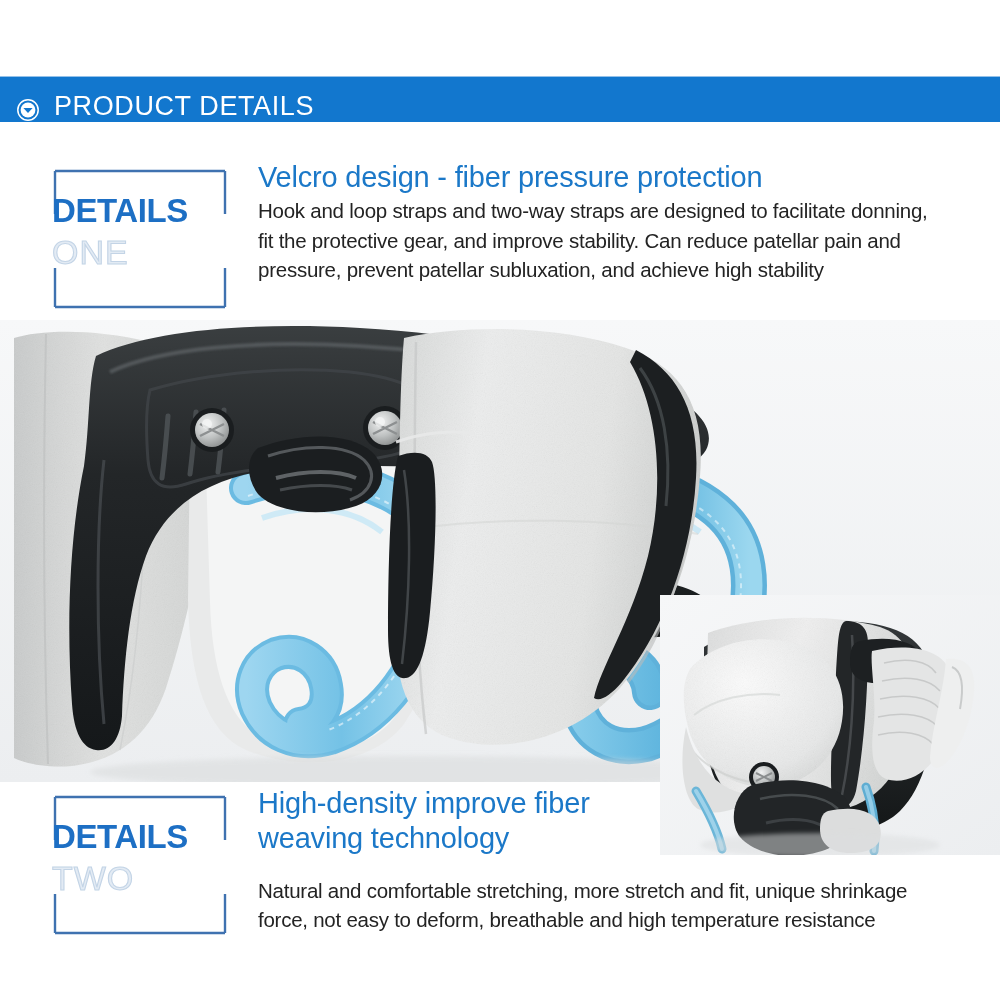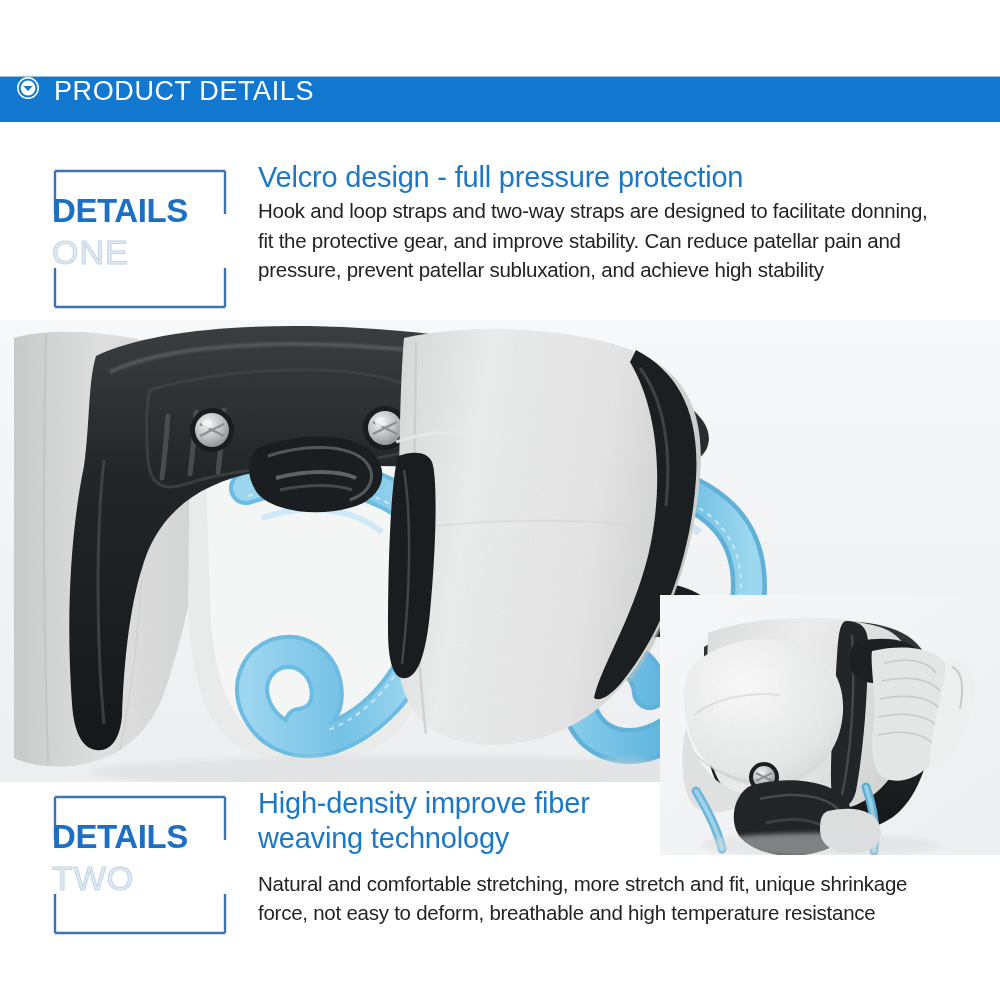--- a/index.html
+++ b/index.html
@@ -8,21 +8,21 @@
     background:#ffffff;
     font-family:"Liberation Sans", sans-serif;
     overflow:hidden;
   }
   .page { position:relative; width:1000px; height:1000px; background:#fff; }
 
   
   .banner {
     position:absolute; left:0; top:76px; width:1000px; height:46px;
     background:#1277ce;
-    display:flex; align-items:flex-start;
+    display:flex; align-items:flex-end;
     box-shadow:0 1px 0 rgba(255,255,255,.55) inset;
   }
   .banner-icon { margin-left:16px; width:24px; height:24px; flex:0 0 24px; }
   .banner-title {
     margin-left:14px; color:#ffffff;
     font-size:27px; letter-spacing:.6px; font-weight:400;
     white-space:nowrap;
   }
 
   
@@ -55,21 +55,21 @@
     color:#1b78c8; font-size:29px; font-weight:400;
     line-height:1.22; letter-spacing:-.2px;
     white-space:pre-line;
   }
   .detail-body {
     margin-top:1px; color:#232323;
     font-size:20.5px; line-height:1.44; letter-spacing:-.25px;
     white-space:pre-line;
   }
   #block-two .detail-text { padding-left:30px; }
-  #block-two .detail-body { margin-top:12px; }
+  #block-two .detail-body { margin-top:19px; }
 
   
   .photo-area { position:absolute; left:0; top:320px; width:1000px; height:462px; background:#fff; }
   .photo-area svg { display:block; }
   .inset-photo { position:absolute; left:660px; top:595px; width:340px; height:260px; }
   .inset-photo svg { display:block; }
 </style>
 </head>
 <body>
 
@@ -95,21 +95,21 @@
         <path d="M3 100 V139" stroke="#3f72b0" stroke-width="2.4" fill="none"></path>
         <path d="M173 100 V139" stroke="#3f72b0" stroke-width="2.4" fill="none"></path>
       </svg>
       <div class="badge-text">
         <span class="badge-main">DETAILS</span>
         <span class="badge-sub">ONE</span>
       </div>
     </div>
 
     <div class="detail-text">
-      <div class="detail-heading">Velcro design - full pressure protection</div>
+      <div class="detail-heading">Velcro design - fiber pressure protection</div>
       <div class="detail-body">Hook and loop straps and two-way straps are designed to facilitate donning,
 fit the protective gear, and improve stability. Can reduce patellar pain and
 pressure, prevent patellar subluxation, and achieve high stability</div>
     </div>
   </div>
 
   <div class="photo-area">
     <svg width="1000" height="462" viewBox="0 0 1000 462">
       <defs>
         <linearGradient id="bg1" x1="0" y1="0" x2="0" y2="1">

